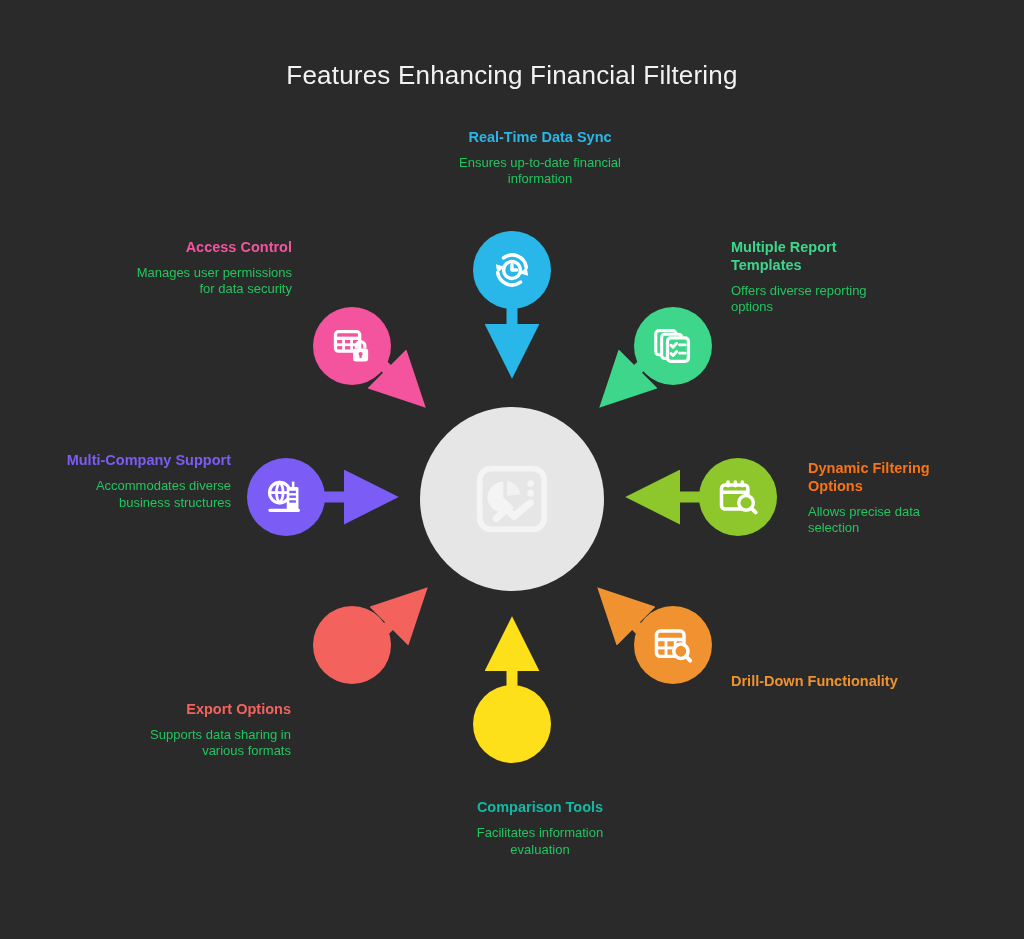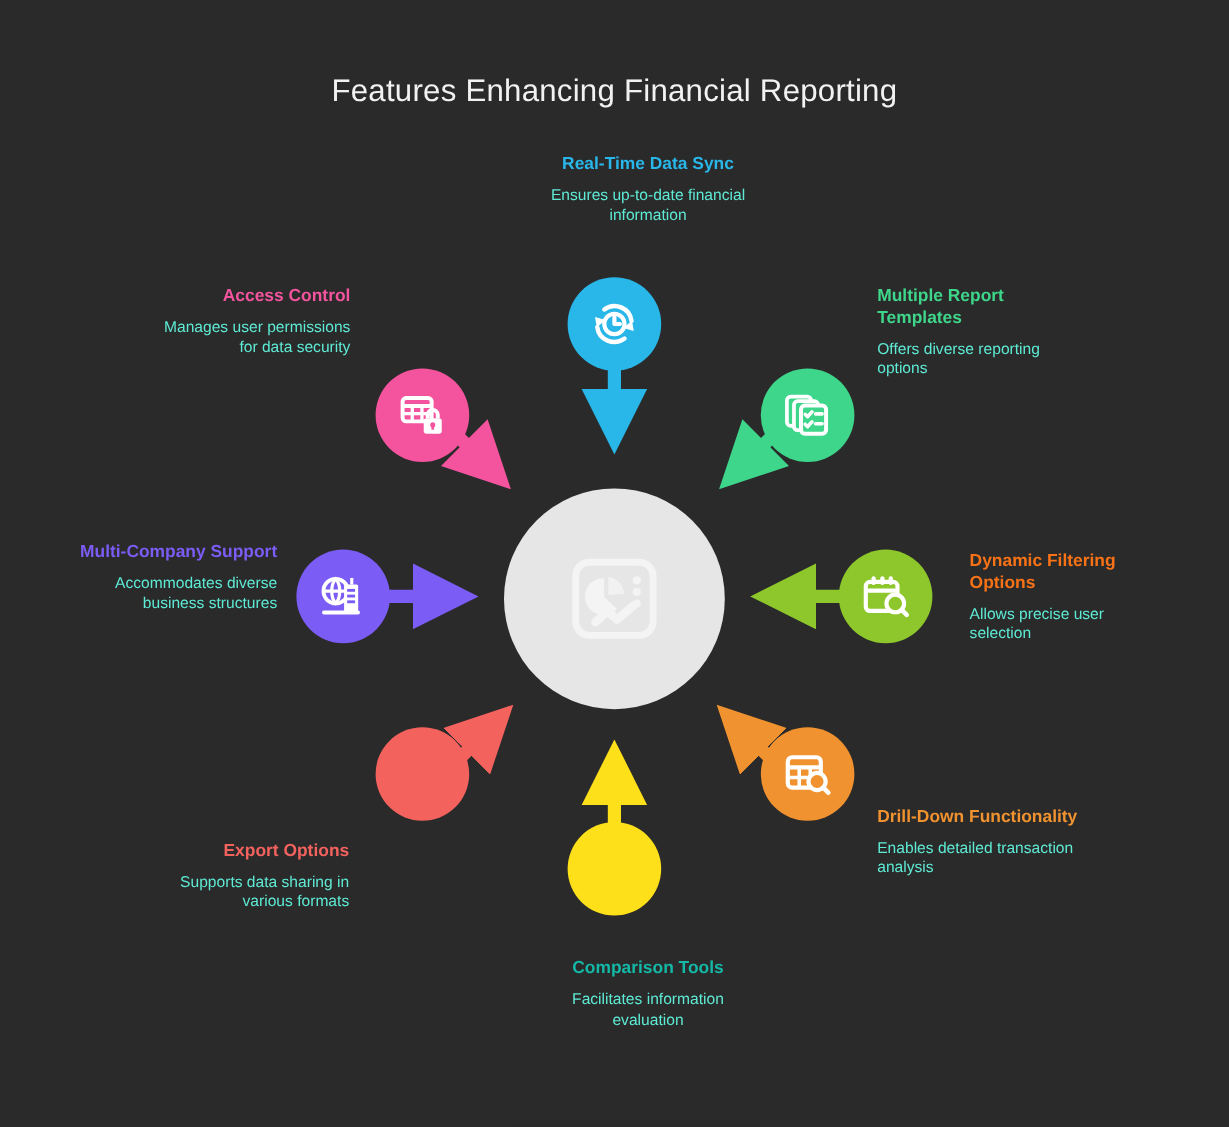--- a/index.html
+++ b/index.html
@@ -76,33 +76,33 @@
   .block .heading {
     font-size: 14.5px;
     font-weight: bold;
     line-height: 18px;
     margin: 0 0 9px 0;
   }
   .block .desc {
     font-size: 13px;
     font-weight: 400;
     line-height: 15.5px;
-    color: #5eead4;
+    color: #22c55e;
     margin: 0;
   }
   .align-right { text-align: right; }
   .align-left  { text-align: left; }
   .align-center{ text-align: center; margin-left: 28px; }
 </style>
 </head>
 <body>
 
 <div id="stage">
 
-  <div class="title">Features Enhancing Financial Reporting</div>
+  <div class="title">Features Enhancing Financial Filtering</div>
 
   <svg class="connectors" viewBox="0 0 1024 939" width="1024" height="939">
     <defs>
       <marker id="ah-blue" markerWidth="5" markerHeight="5" refX="2.2" refY="2.5" orient="auto">
         <path d="M0,0 L5,2.5 L0,5 z" fill="#29b6e8"></path>
       </marker>
       <marker id="ah-pink" markerWidth="5" markerHeight="5" refX="2.2" refY="2.5" orient="auto">
         <path d="M0,0 L5,2.5 L0,5 z" fill="#f4549e"></path>
       </marker>
       <marker id="ah-green" markerWidth="5" markerHeight="5" refX="2.2" refY="2.5" orient="auto">
@@ -262,31 +262,30 @@
     <p class="desc">Manages user permissions for data security</p>
   </div>
 
   <div class="block align-right" style="left:61px; top:451px; width:170px;">
     <p class="heading" style="color:#7b5cf5;">Multi-Company Support</p>
     <p class="desc" style="line-height:16.5px;">Accommodates diverse business structures</p>
   </div>
 
   <div class="block align-left" style="left:808px; top:459px; width:165px;">
     <p class="heading" style="color:#f97316;">Dynamic Filtering Options</p>
-    <p class="desc">Allows precise user selection</p>
+    <p class="desc">Allows precise data selection</p>
   </div>
 
   <div class="block align-right" style="left:111px; top:700px; width:180px;">
     <p class="heading" style="color:#f4625e;">Export Options</p>
     <p class="desc">Supports data sharing in various formats</p>
   </div>
 
   <div class="block align-left" style="left:731px; top:672px; width:170px;">
     <p class="heading" style="color:#f0922f;">Drill-Down Functionality</p>
-    <p class="desc">Enables detailed transaction analysis</p>
   </div>
 
   <div class="block align-center" style="left:427px; top:798px; width:170px;">
     <p class="heading" style="color:#14b8a6;">Comparison Tools</p>
     <p class="desc" style="line-height:16.5px;">Facilitates information evaluation</p>
   </div>
 
 </div>
 
 </body></html>

